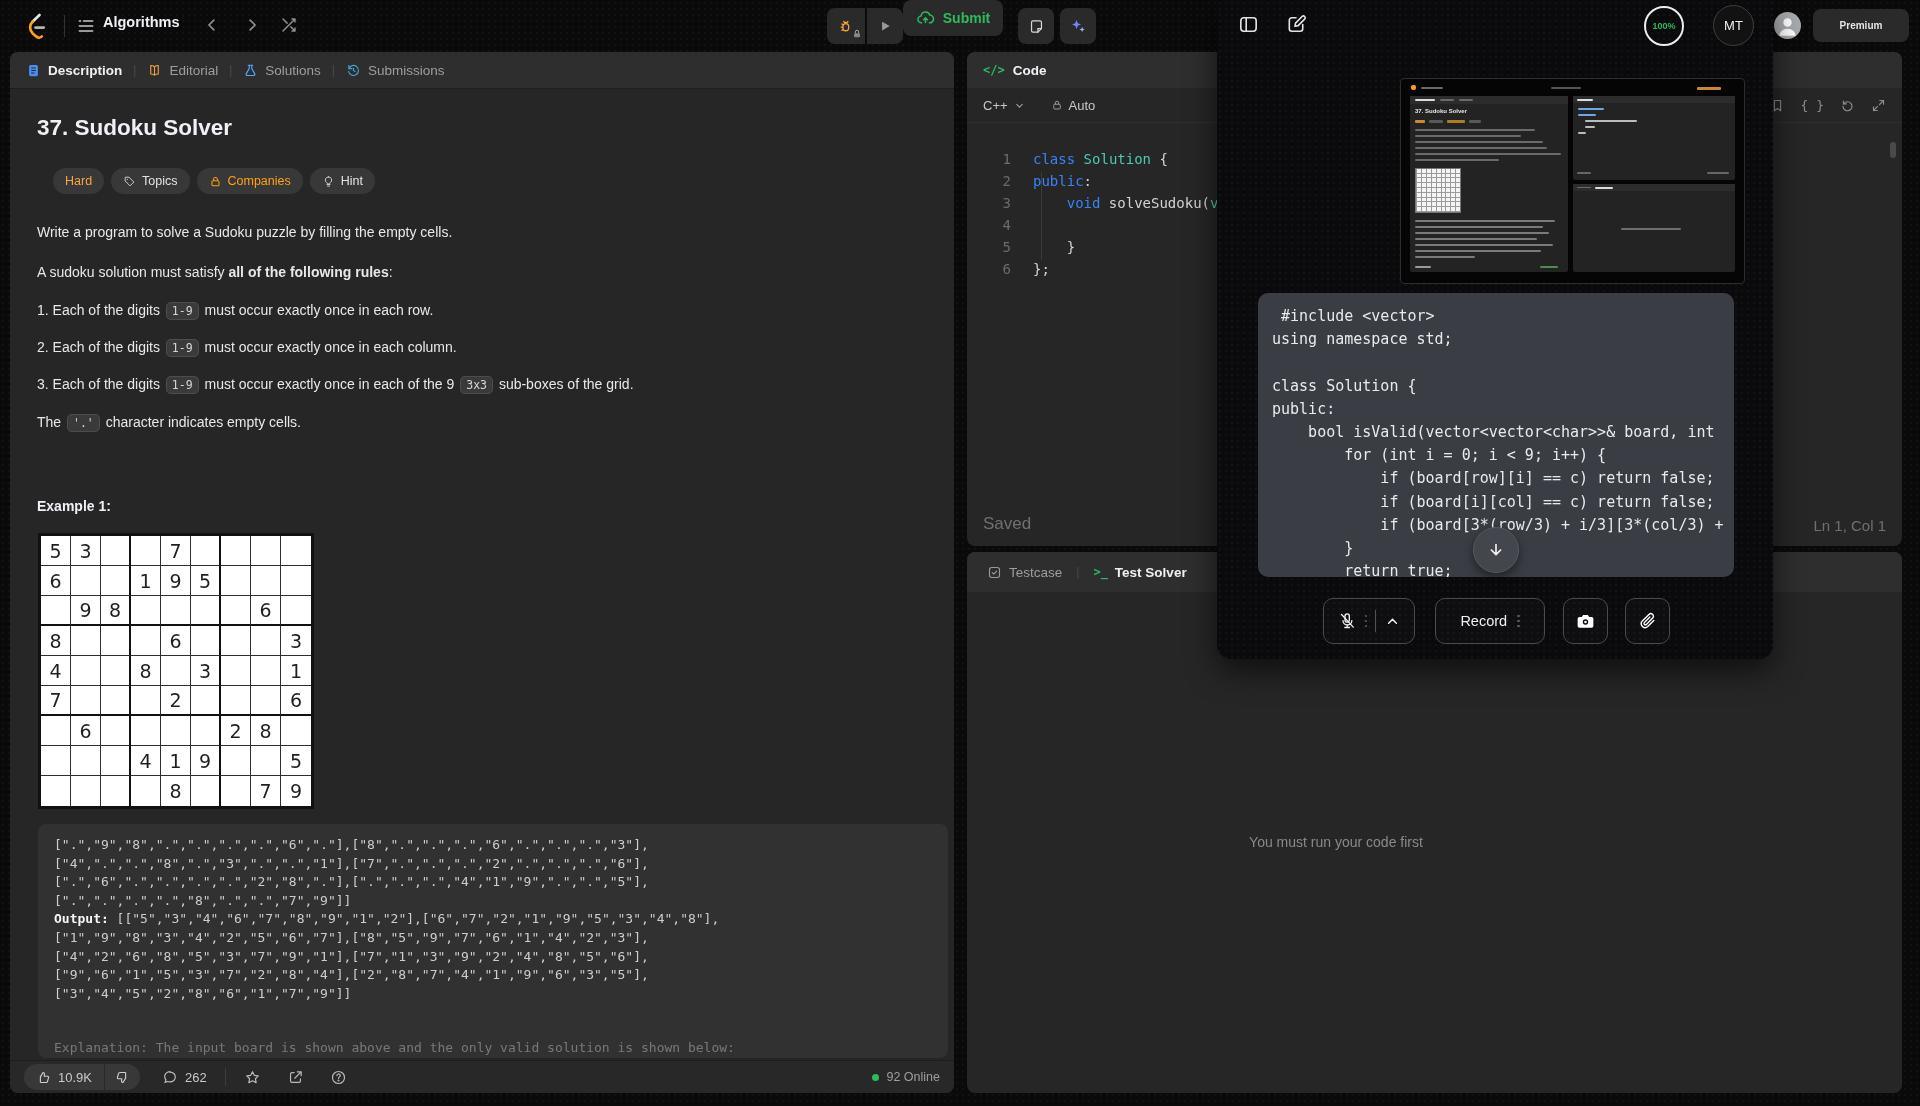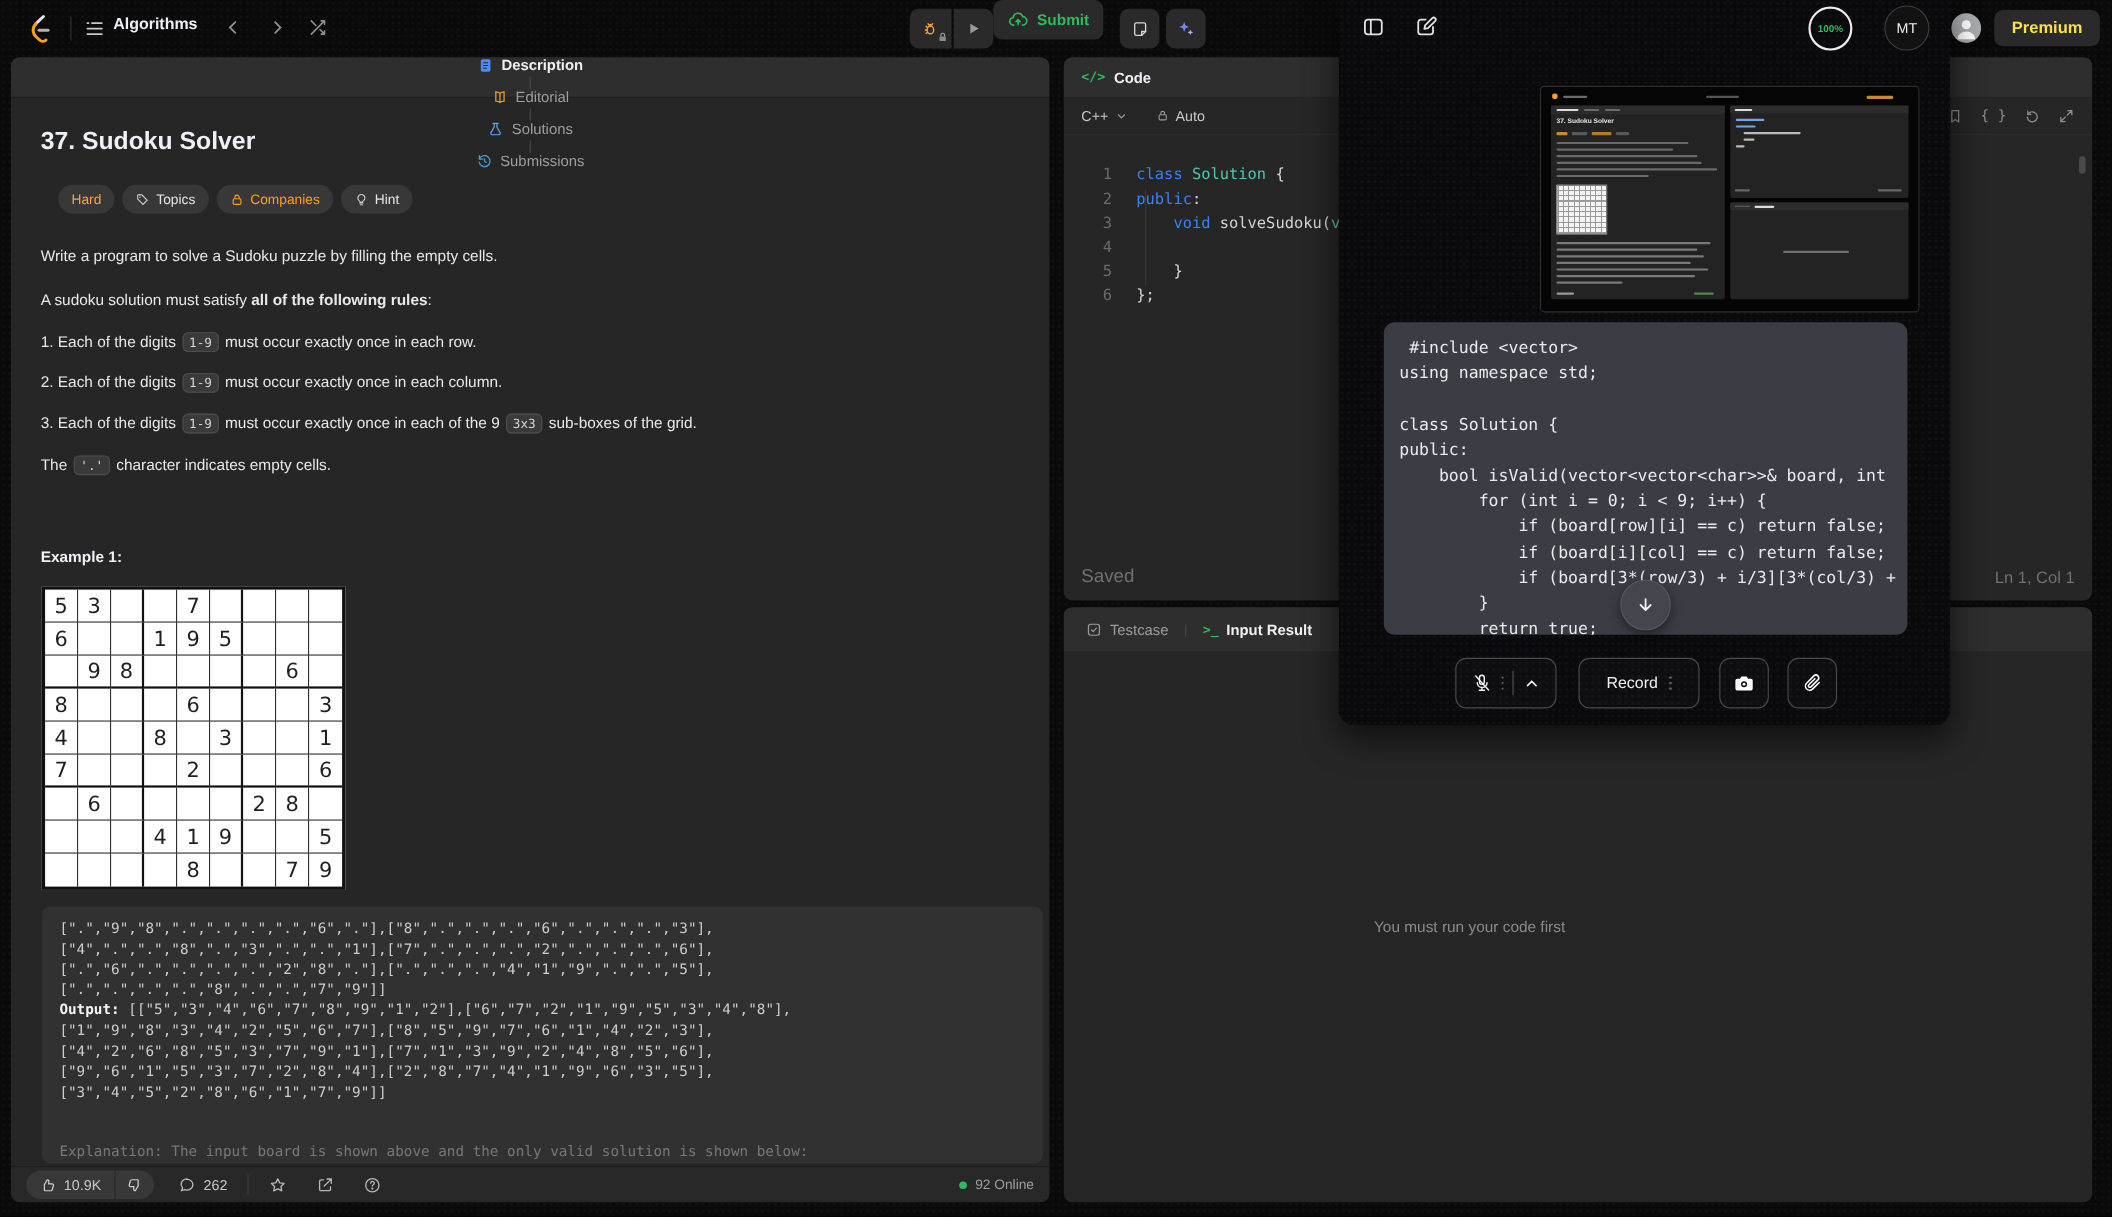--- a/index.html
+++ b/index.html
@@ -122,27 +122,27 @@
       </svg>
     </div>
 
     <div class="abs" style="left:1774px;top:12px;width:27px;height:27px;border-radius:50%;background:#a8abad;overflow:hidden;">
       <svg width="27" height="27" viewBox="0 0 24 24">
         <circle cx="12" cy="9.3" r="3.7" fill="#fff"></circle>
           <path d="M4.8 21a7.2 6.2 0 0 1 14.4 0z" fill="#fff"></path>
       </svg>
     </div>
     <div class="hbtn abs" style="left:1813px;top:9px;width:96px;height:33px;">
-      <span style="color:#fde047;font-size:15px;font-weight:600;">Premium</span>
+      <span style="color:#e5e5e5;font-size:10px;font-weight:600;">Premium</span>
     </div>
   </div>
 
   <section class="panel" style="left:10px;top:52px;width:944px;height:1041px;">
 
-    <div class="strip row" style="height:36px;padding:0 16px;border-bottom:1px solid #1f1f1f;flex-direction:column;">
+    <div class="strip row" style="height:36px;padding:0 16px;border-bottom:1px solid #1f1f1f;">
       <div class="ptab" style="color:#f0f0f0;font-weight:600;">
         <svg width="15" height="15" viewBox="0 0 24 24">
             <rect x="5" y="3" width="14" height="18" rx="2.5" fill="#4a8df6"></rect>
             <path d="M9 8h6M9 12h6M9 16h4" stroke="#262626" stroke-width="1.6" stroke-linecap="round"></path>
           </svg>
         <span>Description</span>
       </div>
       <span class="ptab-sep">|</span>
       <div class="ptab t2">
         <svg width="15" height="15" viewBox="0 0 24 24" fill="none" stroke="#e8a33d" stroke-width="1.8">
@@ -414,21 +414,21 @@
       <div class="ptab t2">
         <svg width="15" height="15" viewBox="0 0 24 24" fill="none" stroke="#9a9a9a" stroke-width="1.8" stroke-linecap="round" stroke-linejoin="round">
             <rect x="4" y="4" width="16" height="16" rx="3.5"></rect>
             <path d="M8.5 12.3l2.4 2.4 4.6-5"></path>
           </svg>
         <span style="font-weight:500;">Testcase</span>
       </div>
       <span class="ptab-sep" style="margin:0 4px;">|</span>
       <div class="ptab" style="color:#f0f0f0;font-weight:600;">
         <span style="color:#2cbb5d;font-family:'DejaVu Sans Mono',monospace;font-size:12px;font-weight:bold;">&gt;_</span>
-        <span>Input Result</span>
+        <span>Test Solver</span>
       </div>
     </div>
     <div class="abs" style="left:169px;top:282px;width:400px;text-align:center;color:#8a8a8a;font-size:14px;">You must run your code first</div>
   </section>
 
   <div class="abs" style="left:1217px;top:0;width:556px;height:659px;background:#0a0a0c;border-radius:0 0 14px 14px;
               box-shadow:0 12px 30px rgba(0,0,0,.6);background-image:radial-gradient(rgba(255,255,255,.035) 1px, transparent 1.4px);background-size:6px 6px;">
 
     <span class="ico abs" style="left:20px;top:13px;">
       <svg width="23" height="23" viewBox="0 0 24 24" fill="none" stroke="#e3e3e3" stroke-width="1.7">

